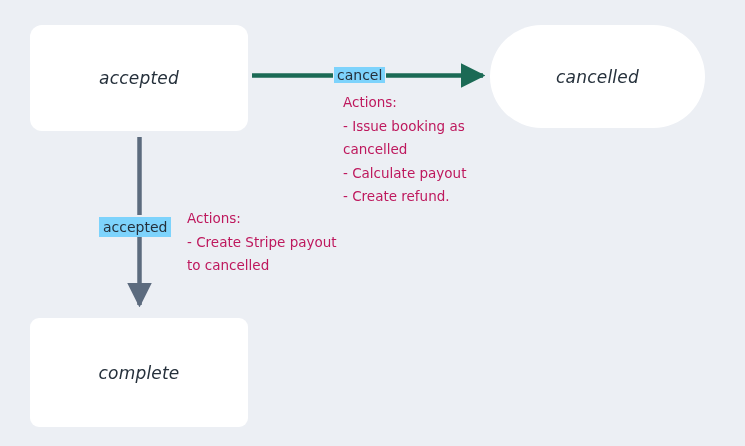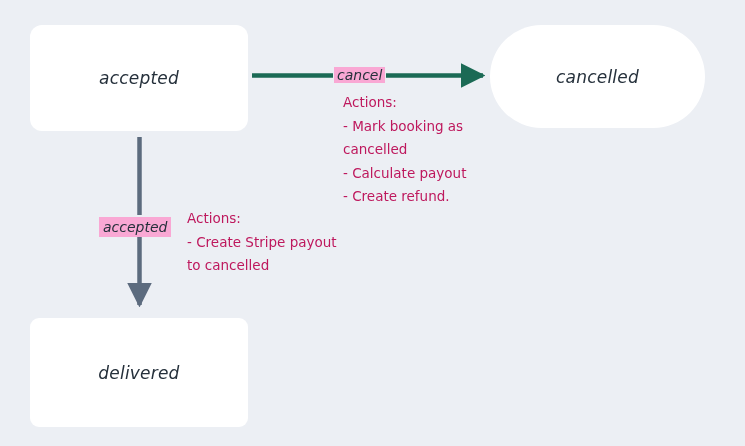--- a/index.html
+++ b/index.html
@@ -69,22 +69,21 @@
     pointer-events: none;
   }
 
   
   .edge-label {
     position: absolute;
     font-family: "DejaVu Sans", sans-serif;
     font-size: 14px;
     color: #25303b;
     white-space: nowrap;
-    background: #f9a8d4;
-    font-style: italic;
+    background: #7dd3fc;
   }
   #label-cancel {
     left: 334px;
     top: 67px;
     padding: 0 3px;
   }
   #label-complete {
     left: 99px;
     top: 217px;
     padding: 2px 4px;
@@ -137,30 +136,30 @@
 
   <div class="node" id="node-accepted">
     <span class="node-label">accepted</span>
   </div>
 
   <div class="node" id="node-cancelled">
     <span class="node-label">cancelled</span>
   </div>
 
   <div class="node" id="node-delivered">
-    <span class="node-label">delivered</span>
+    <span class="node-label">complete</span>
   </div>
 
   <div class="edge-label" id="label-cancel">cancel</div>
 
   <div class="edge-label" id="label-complete">accepted</div>
 
   <div class="actions-note" id="actions-cancel">
     <span class="ln">Actions:</span>
-    <span class="ln">- Mark booking as</span>
+    <span class="ln">- Issue booking as</span>
     <span class="ln">cancelled</span>
     <span class="ln">- Calculate payout</span>
     <span class="ln">- Create refund.</span>
   </div>
 
   <div class="actions-note" id="actions-complete">
     <span class="ln">Actions:</span>
     <span class="ln">- Create Stripe payout</span>
     <span class="ln">to cancelled</span>
   </div>

